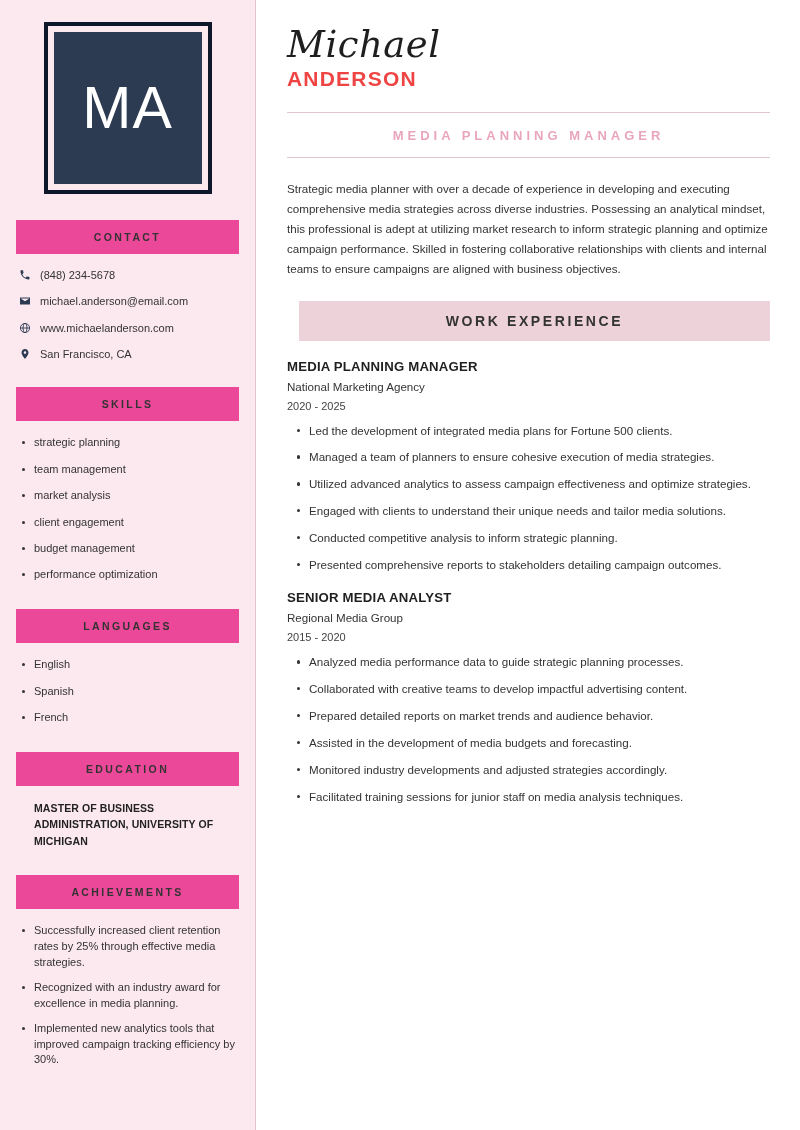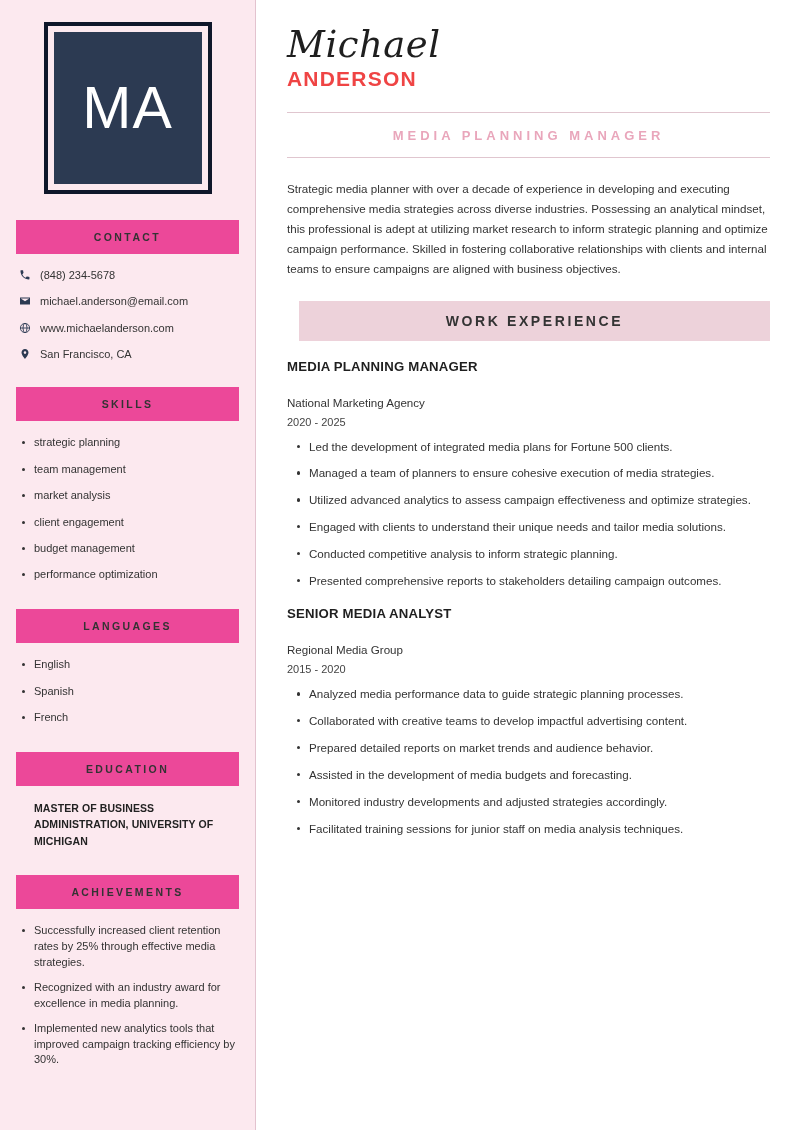--- a/index.html
+++ b/index.html
@@ -169,21 +169,21 @@
   }
   .job-title {
     font-size: 13.2px;
     font-weight: bold;
     color: #1f1f1f;
     letter-spacing: 0.2px;
   }
   .job-company {
     font-size: 11.6px;
     color: #333;
-    margin-top: 22px;
+    margin-top: 6px;
   }
   .job-dates {
     font-size: 11px;
     color: #444;
     margin-top: 7px;
   }
   ul.job-points {
     margin: 10px 0 0 0;
     padding: 0 0 0 22px;
     list-style: none;

